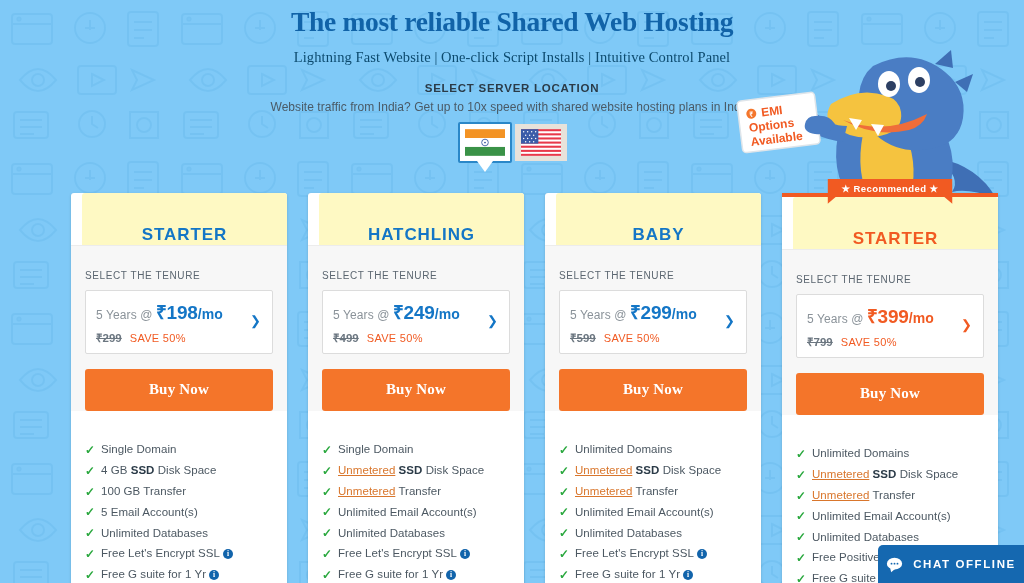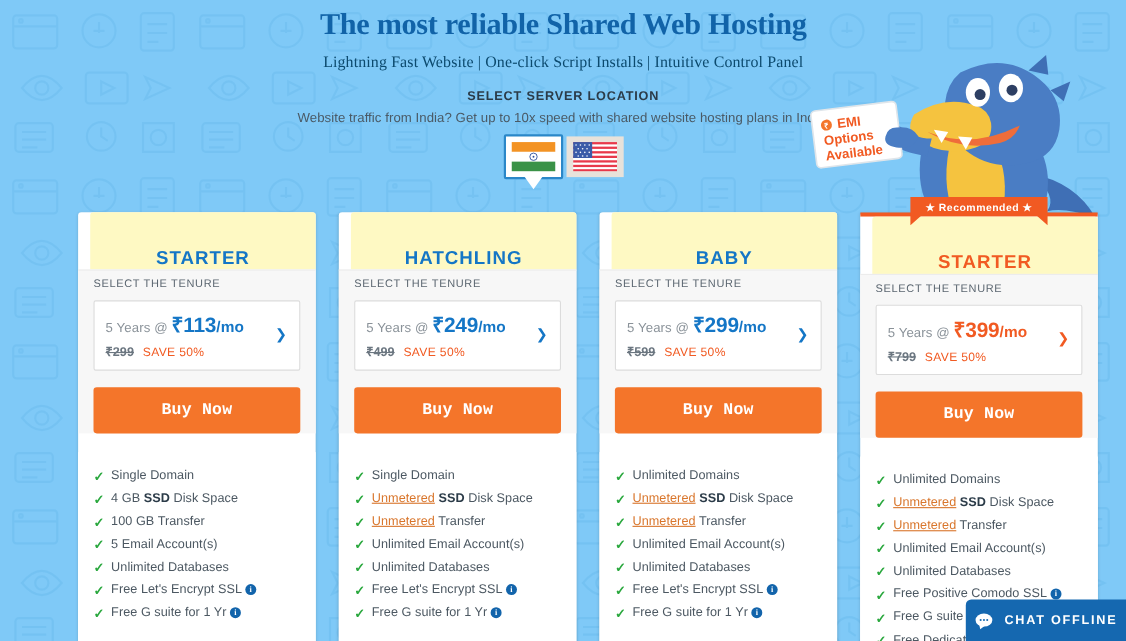--- a/index.html
+++ b/index.html
@@ -162,21 +162,21 @@
     font-size: 17px;
     font-weight: bold;
     color: #1476c6;
     letter-spacing: .9px;
   }
   .plan-card.featured .plan-name { color: #f15a22; }
 
   .card-body {
     background: #f7f7f7;
     border-top: 1px solid #ececec;
-    padding: 7px 14px 0;
+    padding: 24px 14px 0;
   }
   .tenure-label {
     font-size: 10px;
     color: #5b6670;
     letter-spacing: .6px;
     margin-bottom: 9px;
   }
   .tenure-select {
     background: #fff;
     border: 1px solid #dcdcdc;
@@ -232,21 +232,21 @@
     display: block;
     width: 100%;
     margin: 15px 0 17px;
     background: #f4752a;
     color: #fff;
     border: none;
     border-radius: 3px;
     padding: 12px 0 13px;
     font-size: 15px;
     font-weight: bold;
-    font-family: Liberation Mono, monospace;
+    font-family: Liberation Serif, serif;
     letter-spacing: .2px;
     cursor: pointer;
   }
 
   .features {
     list-style: none;
     background: #fff;
     padding: 11px 14px 16px;
   }
   .features li {
@@ -434,21 +434,21 @@
 </div>
 
 <div id="pricing-row">
     <div class="plan-card">
       <div class="card-header">
         <span class="plan-name">STARTER</span>
       </div>
       <div class="card-body">
         <div class="tenure-label">SELECT THE TENURE</div>
         <div class="tenure-select">
-          <div class="tenure-line1"><span>5 Years @ </span><span class="tenure-price">₹113</span><span class="tenure-permo">/mo</span></div>
+          <div class="tenure-line1"><span>5 Years @ </span><span class="tenure-price">₹198</span><span class="tenure-permo">/mo</span></div>
           <div class="tenure-line2"><span class="tenure-old">₹299</span><span class="tenure-save">SAVE 50%</span></div>
           <span class="chevron">❯</span>
         </div>
         <button class="buy-btn">Buy Now</button>
       </div>
       <ul class="features">
         <li><span class="check">✓</span><span>Single Domain</span></li>
         <li><span class="check">✓</span><span>4 GB </span><span class="bold">SSD</span><span> Disk Space</span></li>
         <li><span class="check">✓</span><span>100 GB Transfer</span></li>
         <li><span class="check">✓</span><span>5 Email Account(s)</span></li>

